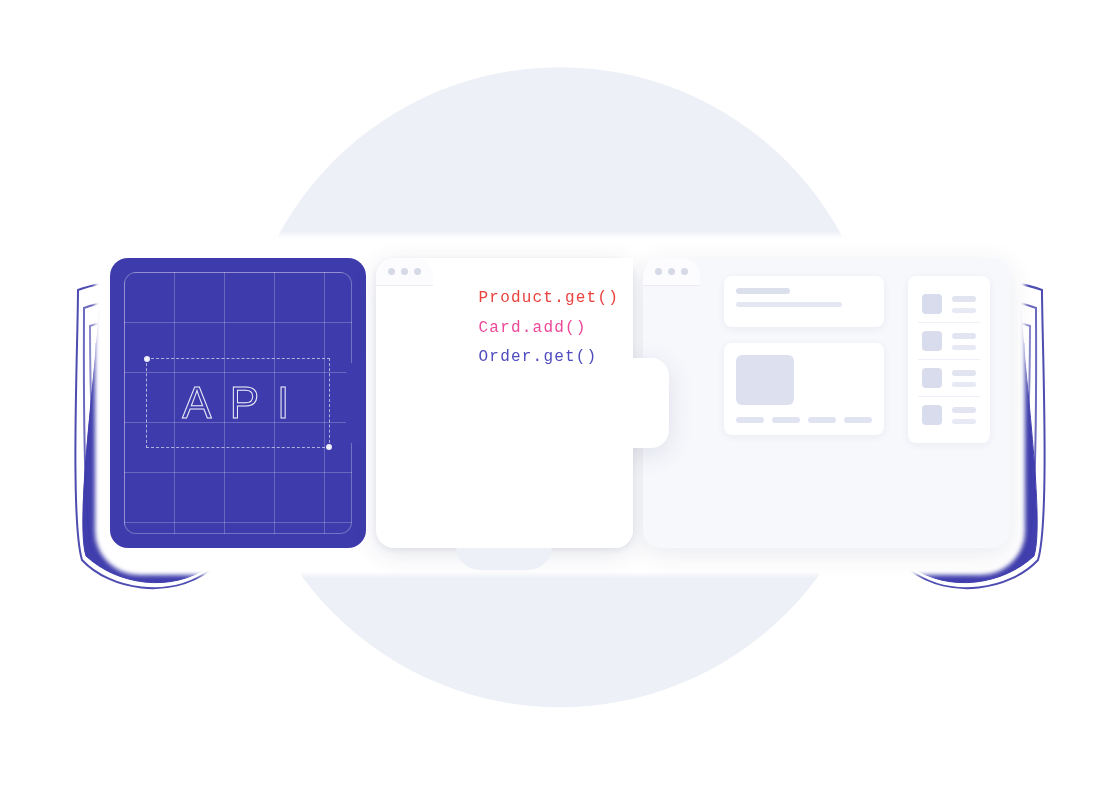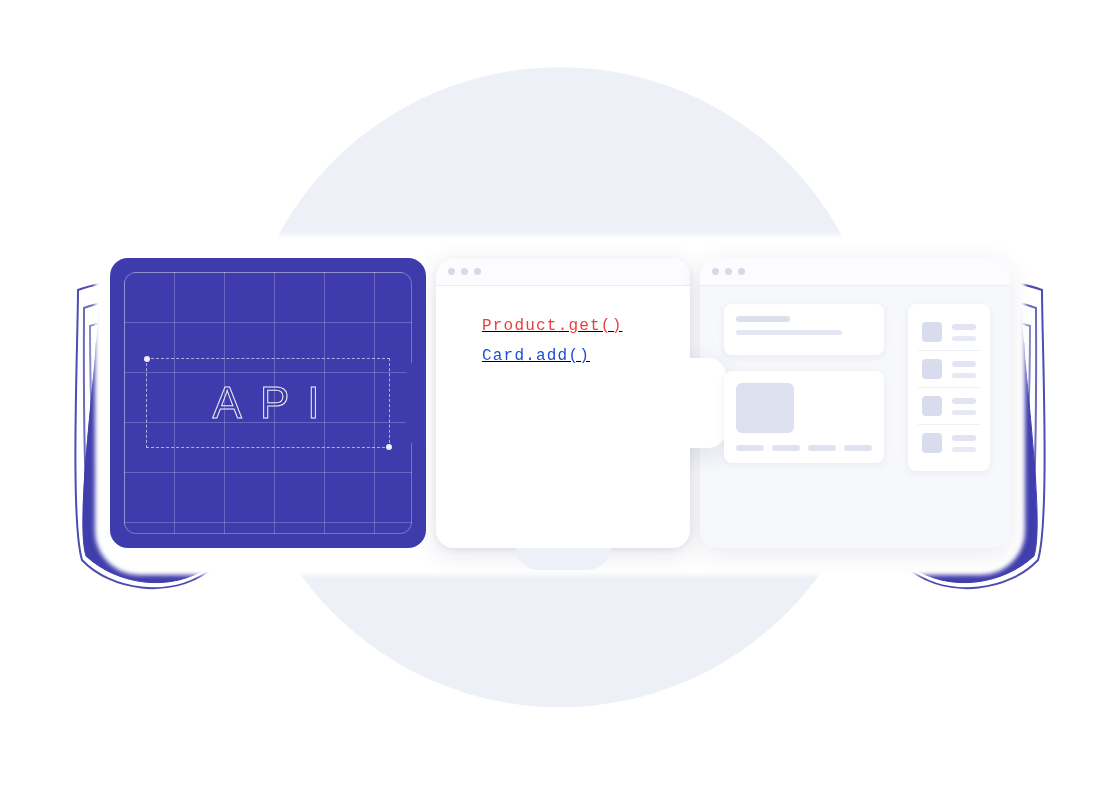--- a/index.html
+++ b/index.html
@@ -61,22 +61,21 @@
       display: flex;
       align-items: stretch;
       z-index: 3;
     }
     
     .card {
       flex: 1 1 0;
       border-radius: 18px;
       position: relative;
       display: flex;
-      flex-direction: column;
-      text-decoration: underline;
+      flex-direction: row;
     }
     
     
     .api-card {
       background: #3E3CAC;
       padding: 31px;
       overflow: hidden;
     }
     .api-card .grid-bg {
       position: absolute;
@@ -184,21 +183,21 @@
       font-size: 16px;
       letter-spacing: 1.2px;
       line-height: 1.85;
       color: #444;
       position: relative;
       z-index: 3;
       background: #fff;
       border-radius: 0 0 18px 18px;
     }
     .c-red    { color: #E8423F; }
-    .c-amber  { color: #1d4ed8; }
+    .c-amber  { color: #ec4899; }
     .c-green  { color: #19A18B; }
     .c-indigo { color: #4E4BBF; }
     
     
     .dash-card {
       background: #F7F8FC;
       box-shadow: 0 6px 26px rgba(40,50,100,0.10);
     }
     .dash-body {
       flex: 1;
@@ -272,20 +271,21 @@
 
     <div class="card code-card">
       <div class="browser-bar">
         <span class="dot"></span>
         <span class="dot"></span>
         <span class="dot"></span>
       </div>
       <div class="code-body" id="code-body">
           <div class="code-line"><span class="c-red">Product</span><span class="c-red">.get()</span></div>
           <div class="code-line"><span class="c-amber">Card</span><span class="c-amber">.add()</span></div>
+          <div class="code-line"><span class="c-indigo">Order</span><span class="c-indigo">.get()</span></div>
         </div>
       <div class="tab-out-right"></div>
       <div class="bottom-notch"></div>
     </div>
 
     <div class="card dash-card">
       <div class="browser-bar">
         <span class="dot"></span>
         <span class="dot"></span>
         <span class="dot"></span>

